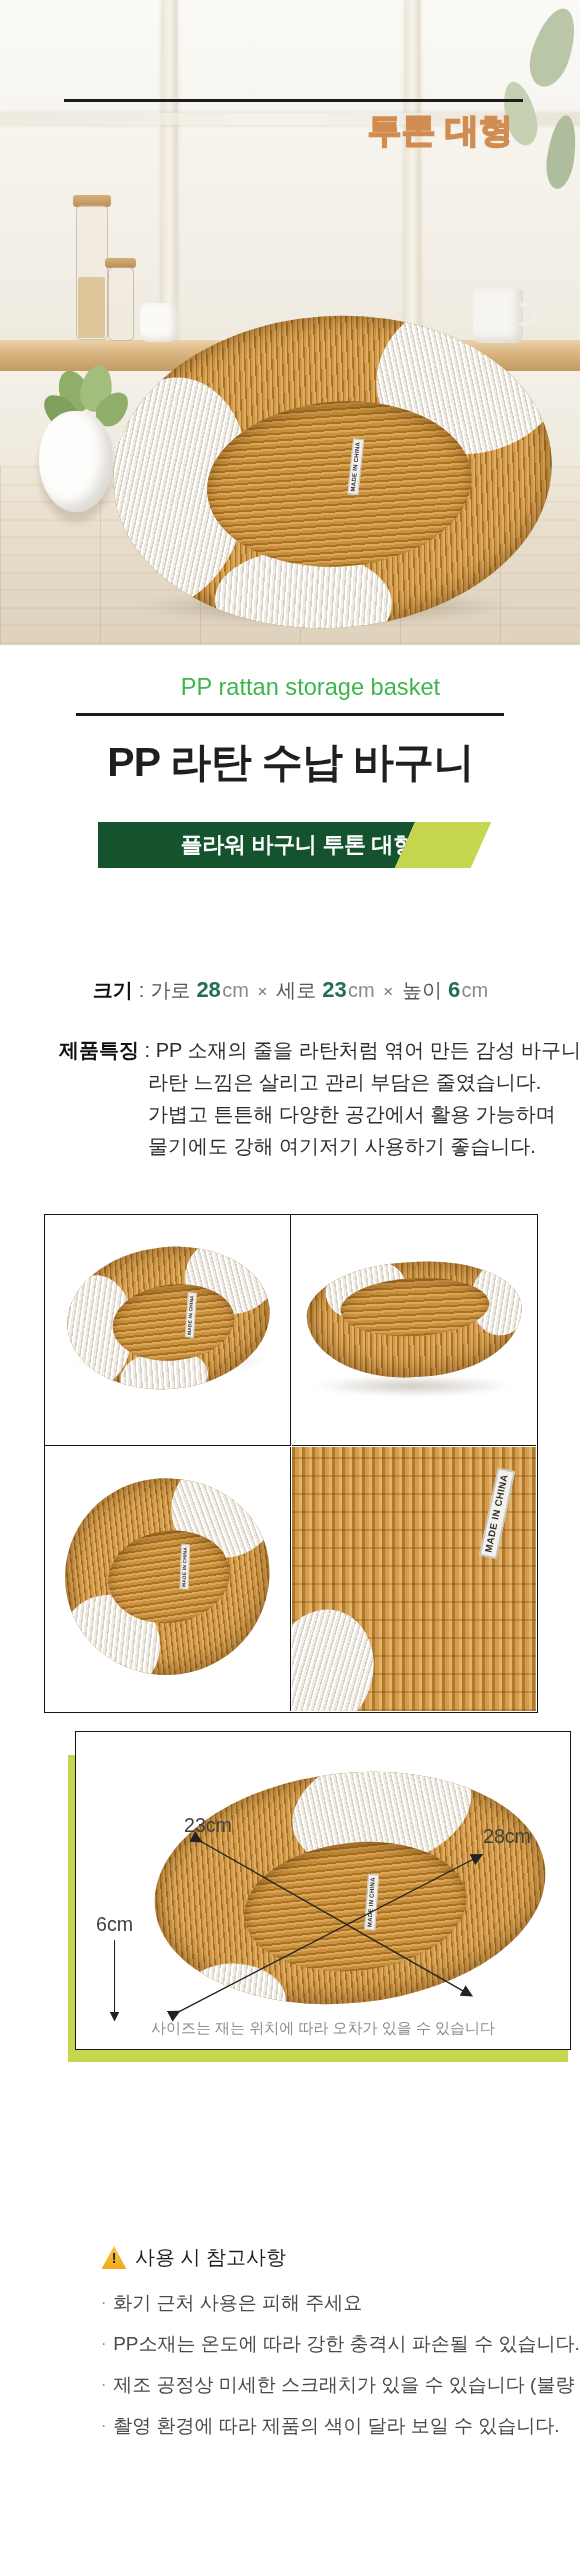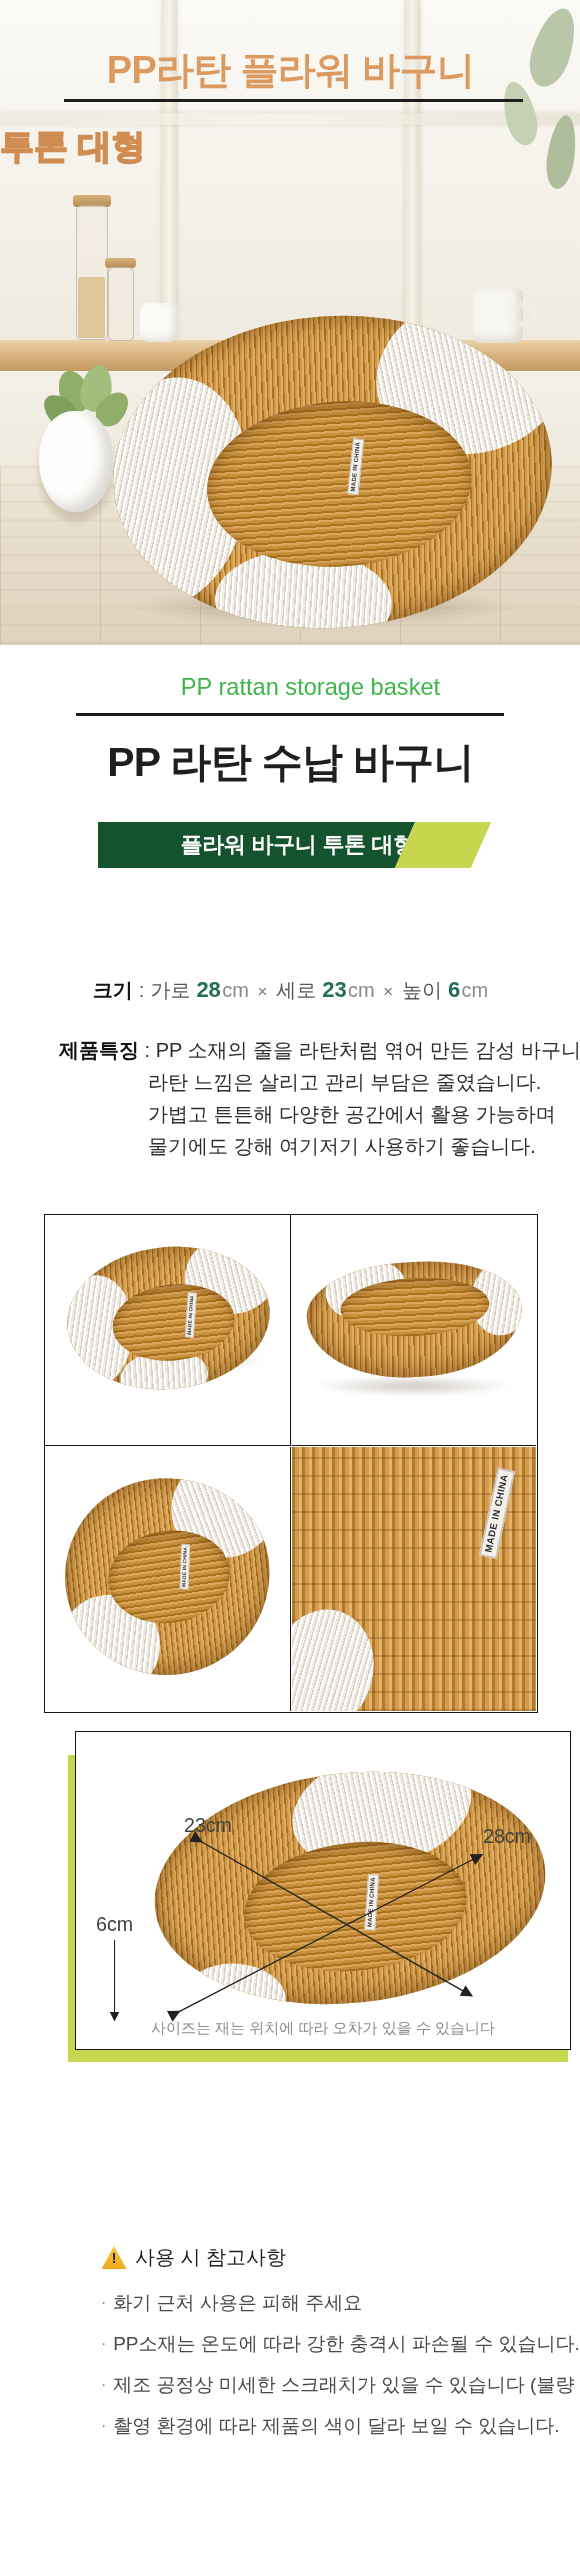--- a/index.html
+++ b/index.html
@@ -26,21 +26,21 @@
   .wv  { background:repeating-linear-gradient(92deg,#a9731f 0 1.4px,#cf9a4e 1.4px 3.4px,#e0ad62 3.4px 5.4px); }
   .wvw { background:repeating-linear-gradient(92deg,#d9d2c6 0 1.4px,#ffffff 1.4px 3.4px,#f0ebe2 3.4px 5.4px); }
   .wh  { background:repeating-linear-gradient(0deg,#a9731f 0 2px,#c8913d 2px 4.7px,#dda65c 4.7px 6.8px); }
   .basket-shell { border-radius:50%; overflow:hidden; box-shadow:inset 0 6.8px 20px rgba(90,50,5,.35), inset 0 -9.5px 17.6px rgba(90,50,5,.30); }
   .tag { background:#f4f1ec; color:#2c2c2c; border:0.7px solid #c9c4ba; font-size:6px; font-weight:700;
          letter-spacing:0.3px; padding:1.4px 2px; white-space:nowrap; }
 
   .hero-title { left:0; top:45px; width:581px; text-align:center; font-size:38px; font-weight:700;
                 color:#dc9a60; letter-spacing:-0.7px; }
   .hero-rule { left:64px; top:99px; width:459px; height:2.7px; background:#1d1d1d; }
-  .hero-sub { left:0; top:124px; width:513px; text-align:left; font-size:34px; font-weight:700;
+  .hero-sub { left:0; top:108px; width:513px; text-align:right; font-size:34px; font-weight:700;
               color:rgba(255,255,255,.38); -webkit-text-stroke:1.7px #d08c51; letter-spacing:0; }
 
   
   .eyebrow { left:0; top:674px; width:581px; text-align:center; font-size:23.6px; color:#3db549; letter-spacing:0;margin-left:20px; }
   .rule2 { left:76px; top:713px; width:428px; height:3.4px; background:#1a1a1a; }
   .main-title { left:0; top:735px; width:581px; text-align:center; font-size:41px; font-weight:800;
                 color:#1f1f1f; letter-spacing:-0.7px; }
   .banner { left:98px; top:822px; width:394px; height:46px; }
   .banner-gray { left:0; top:0; width:317px; height:46px; background:#14532d;
                  clip-path:polygon(0 0,100% 0,calc(100% - 20px) 100%,0 100%);
@@ -132,21 +132,20 @@
 
     <div class="abs" style="left:135px;top:588px;width:378px;height:38px;background:radial-gradient(ellipse,rgba(60,40,15,.30),rgba(0,0,0,0) 70%);filter:blur(2.7px);"></div>
     <div class="abs basket-shell wv" style="left:113px;top:316px;width:439px;height:312px;transform:rotate(-4deg);">
       <div class="abs wvw" style="left:-28px;top:49px;width:162px;height:232px;border-radius:50%;transform:rotate(14deg);"></div>
       <div class="abs wvw" style="right:-23px;top:-10.8px;width:193px;height:158px;border-radius:50%;transform:rotate(-10deg);"></div>
       <div class="abs wvw" style="left:93px;bottom:-23px;width:177px;height:103px;border-radius:50%;transform:rotate(6deg);"></div>
       <div class="abs wh" style="left:93px;top:86px;width:265px;height:165px;border-radius:50%;box-shadow:inset 0 5.4px 15px rgba(90,50,5,.45);"></div>
       <div class="abs tag" style="left:215px;top:147px;transform:rotate(-80deg);">MADE IN CHINA</div>
     </div>
 
-    <div class="abs hero-title">PP라탄 플라워 바구니</div>
     <div class="abs hero-rule"></div>
     <div class="abs hero-sub">투톤 대형</div>
   </div>
 
   <div class="abs eyebrow">PP rattan storage basket</div>
   <div class="abs rule2"></div>
   <div class="abs main-title">PP 라탄 수납 바구니</div>
 
   <div class="abs banner">
     <div class="abs banner-gray">

